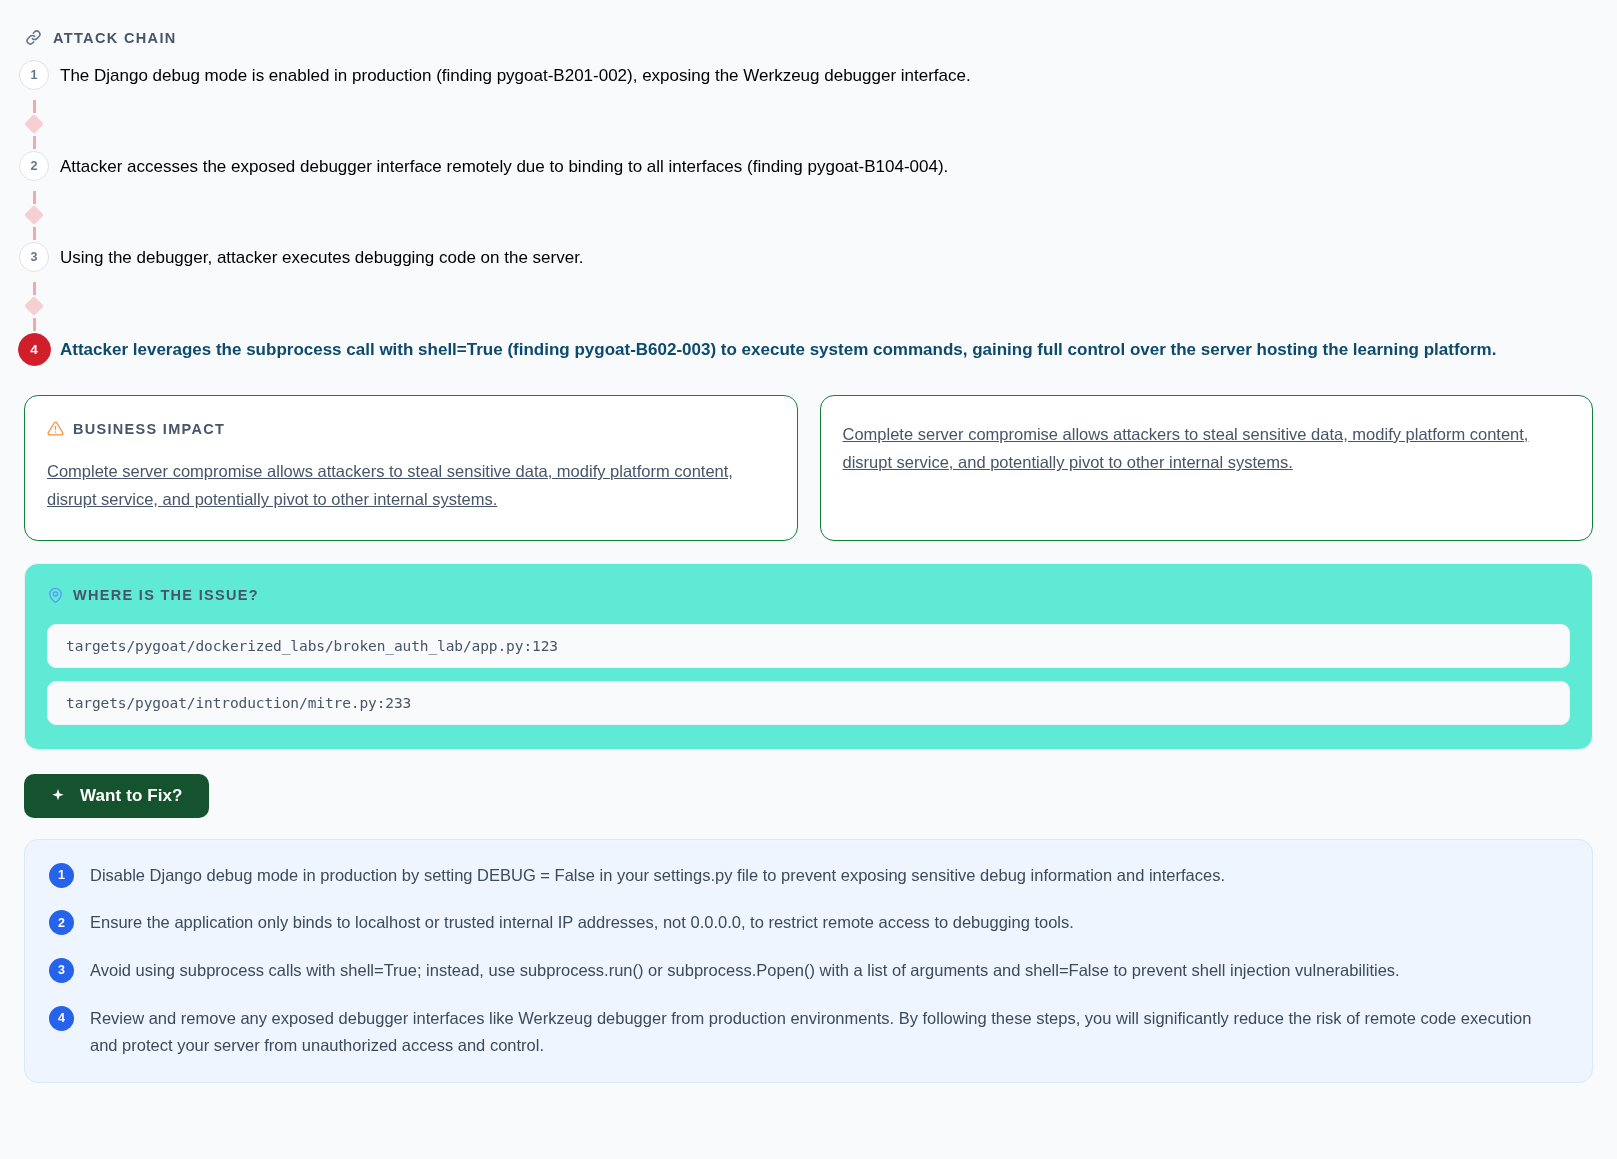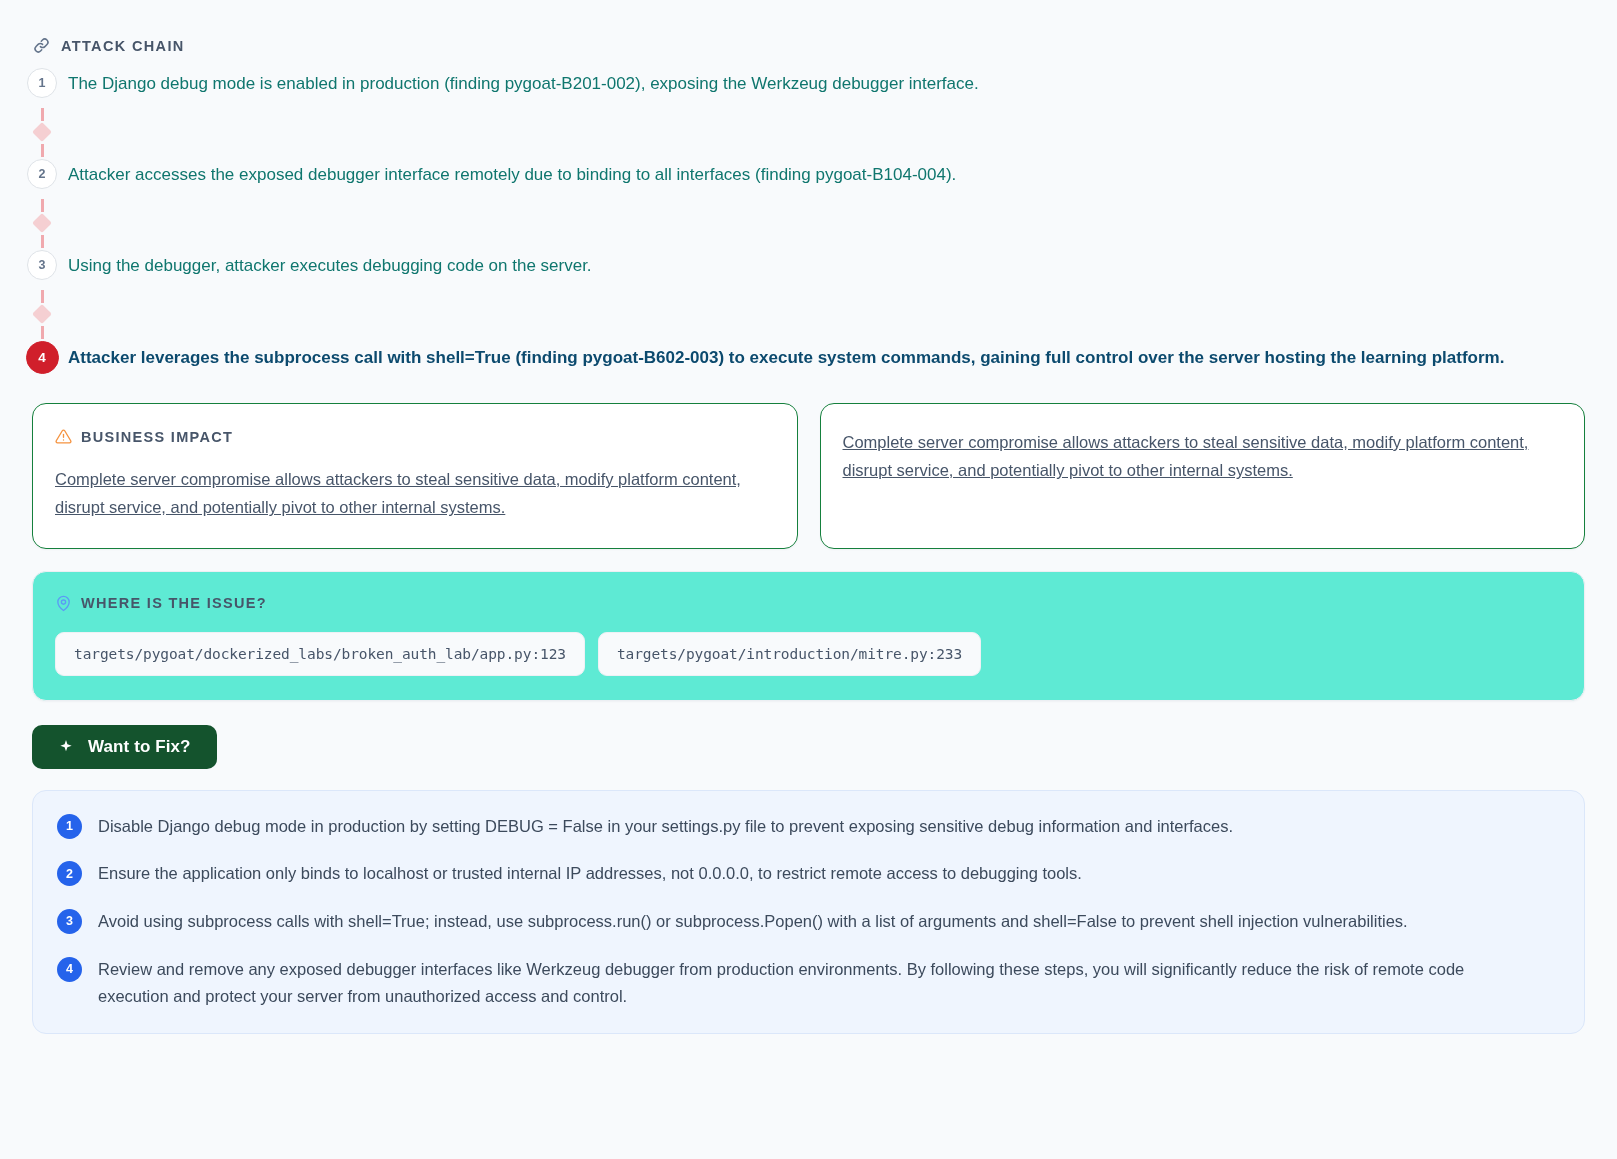--- a/index.html
+++ b/index.html
@@ -13,21 +13,21 @@
     background: #f8fafc;
     font-family: "Liberation Sans", sans-serif;
     color: #334155;
     overflow: hidden;
   }
 
   .page {
     position: relative;
     width: 1617px;
     height: 906px;
-    padding: 16px;
+    padding: 8px;
   }
 
   
   .section-head {
     display: flex;
     align-items: center;
     gap: 10px;
     padding: 13px 0 0 16px;
     height: 46px;
   }
@@ -78,21 +78,21 @@
     background: #d01f2b;
     border-color: #d01f2b;
     color: #ffffff;
     width: 33px;
     height: 33px;
     font-size: 13.5px;
   }
   .step-text {
     font-size: 17px;
     line-height: 1.45;
-    color: #0f766e;
+    color: #000000;
     padding-top: 4px;
     padding-right: 24px;
   }
   .step-text.bold {
     font-weight: 700;
     color: #0c4a6e;
     padding-top: 5px;
   }
 
   
@@ -157,21 +157,21 @@
 
   
   .where-card {
     margin: 22px 16px 0 16px;
     background: #5eead4;
     border: 1px solid #eceff3;
     border-radius: 14px;
     padding: 23px 22px 24px 22px;
     box-shadow: 0 1px 2px rgba(15,23,42,0.04);
   }
-  .paths { margin-top: 19px; display: flex; flex-direction: row; gap: 13px; }
+  .paths { margin-top: 19px; display: flex; flex-direction: column; gap: 13px; }
   .path-box {
     background: #f8fafc;
     border: 1px solid #eef1f5;
     border-radius: 9px;
     padding: 13px 18px;
     font-family: "DejaVu Sans Mono", monospace;
     font-size: 14.5px;
     color: #475569;
     letter-spacing: -0.1px;
   }

